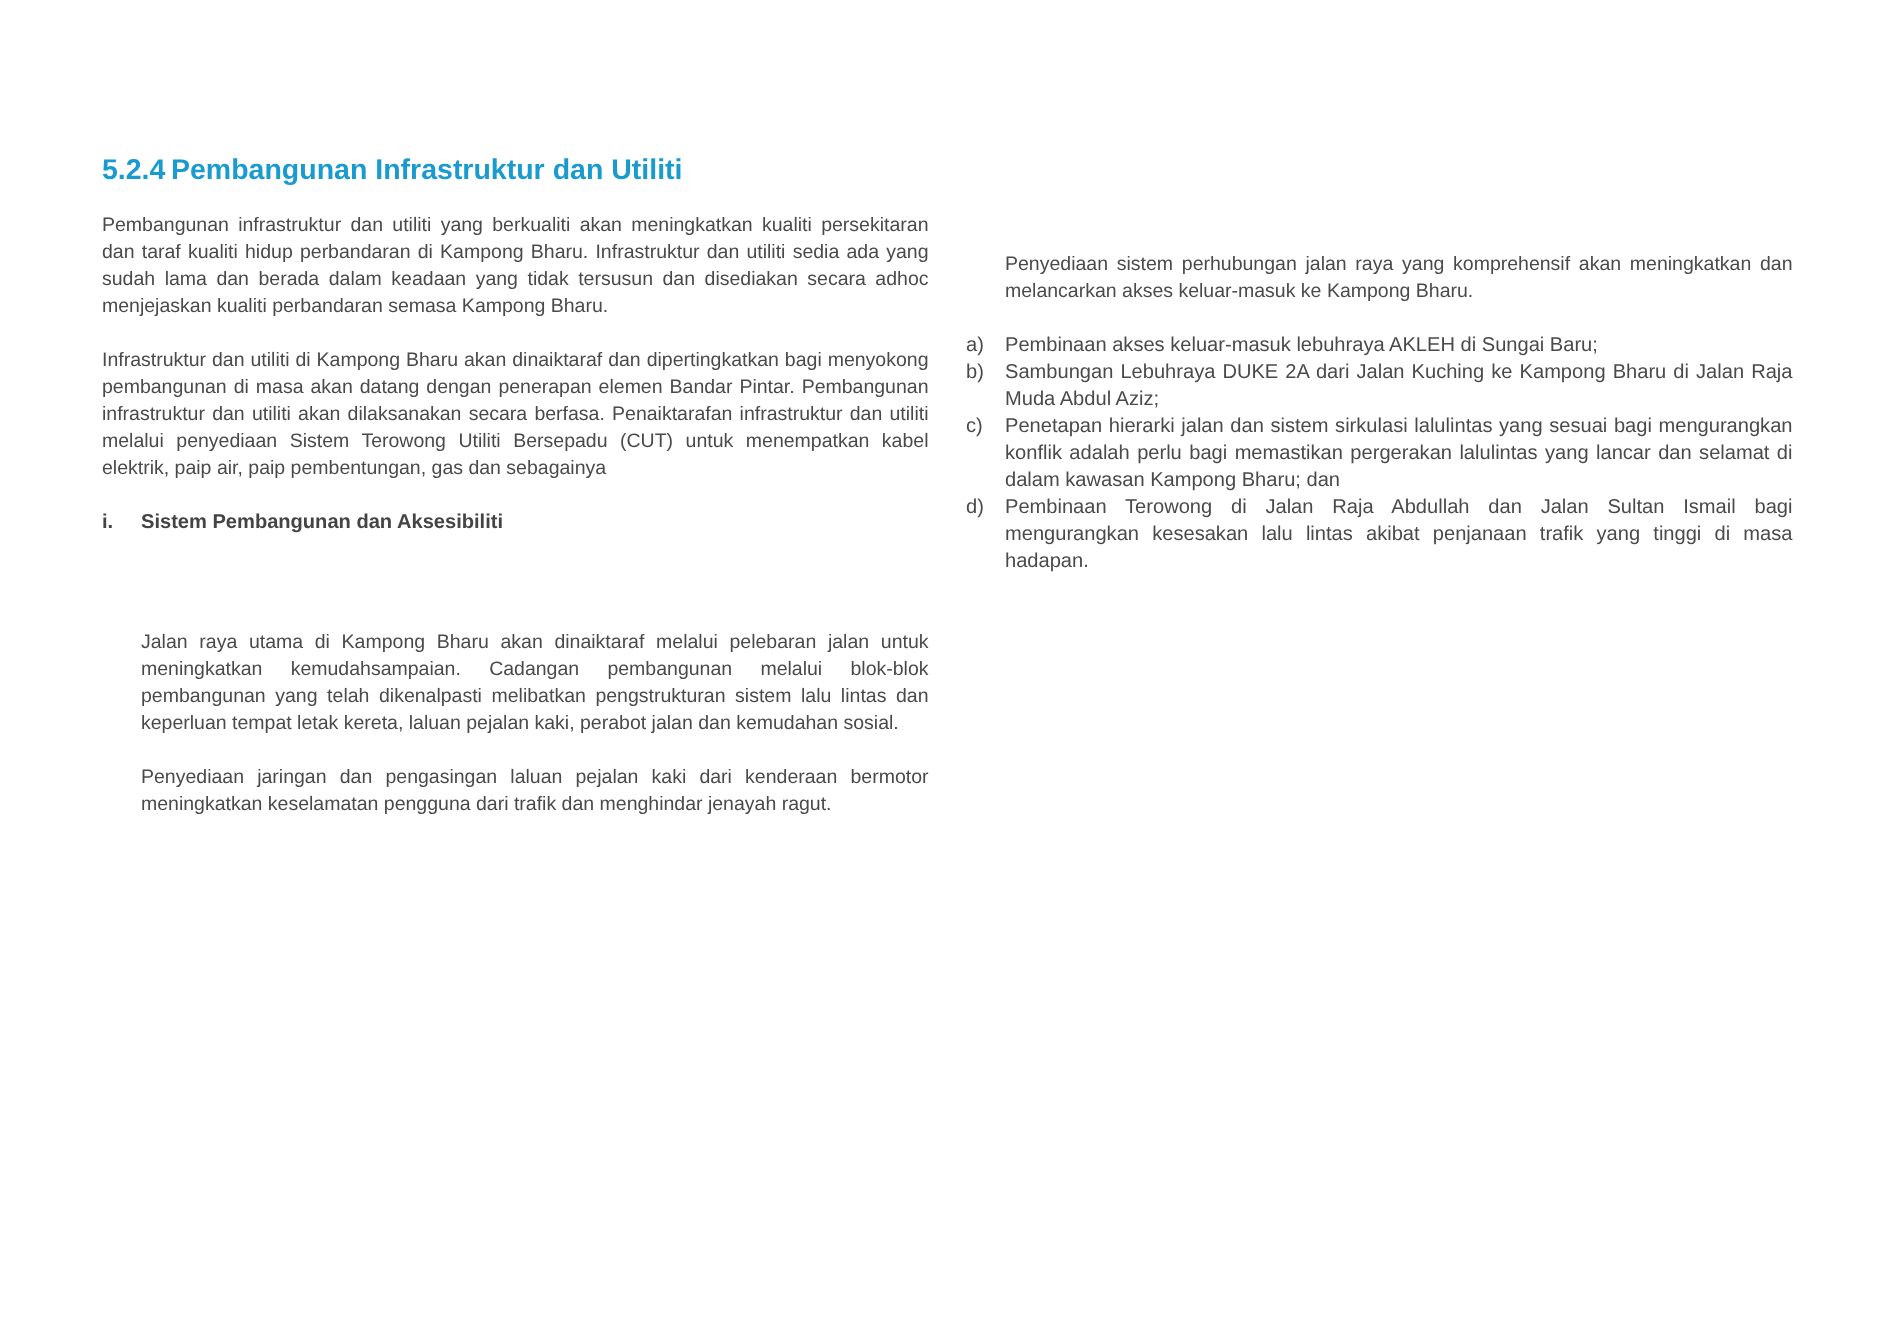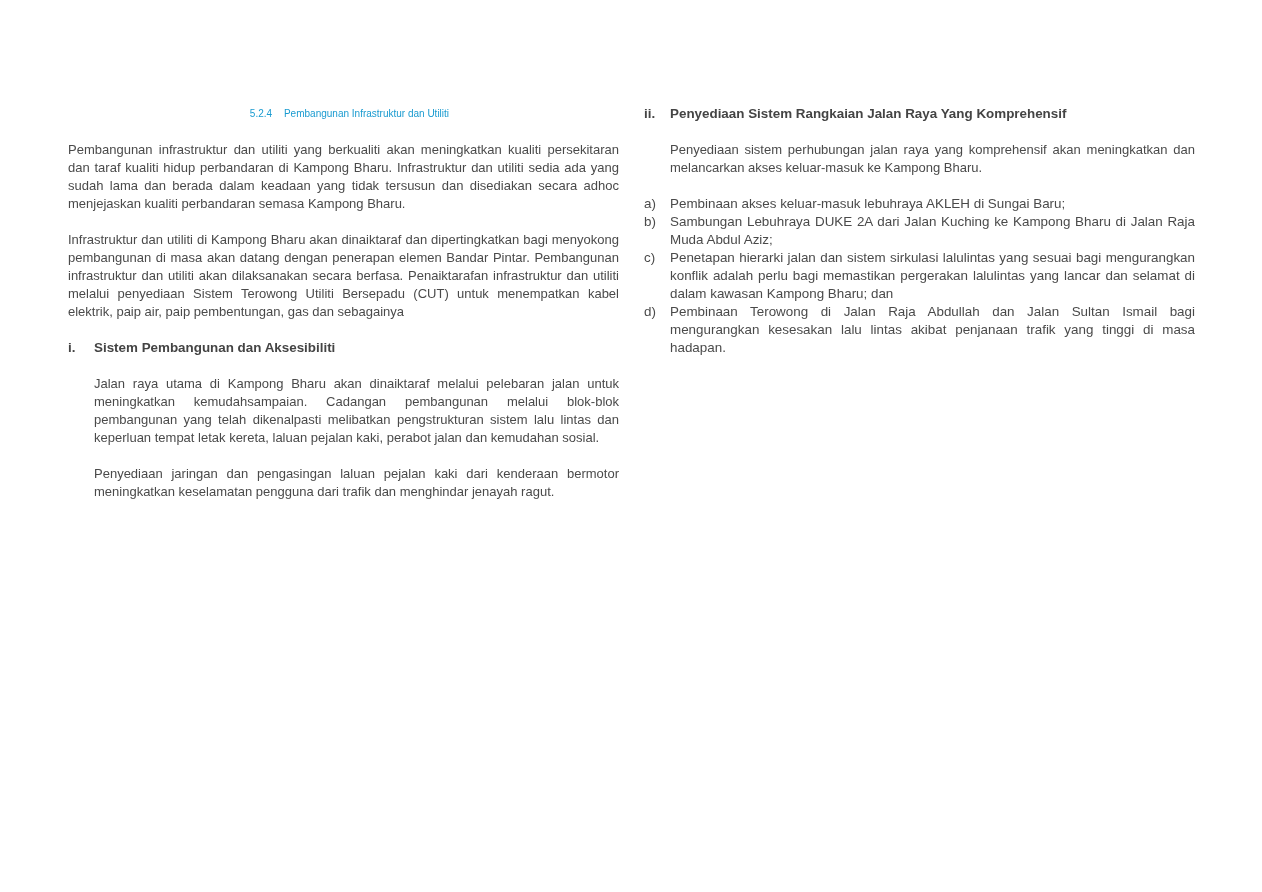--- a/index.html
+++ b/index.html
@@ -3,25 +3,25 @@
 <meta charset="utf-8">
 <style>
   html, body { margin: 0; padding: 0; background: #ffffff; }
   body { width: 1262px; height: 892px; position: relative; overflow: hidden;
          font-family: "Liberation Sans", sans-serif; color: #4a4a4a; }
   .col { position: absolute; top: 105px; }
   .col-left { left: 68px; width: 551px; }
   .col-right { left: 644px; width: 551px; }
   .p { font-size: 13px; line-height: 18px; text-align: justify; margin: 0; }
   .gap { height: 18px; }
-  .heading { font-size: 10px; line-height: 18px; font-weight: normal; color: #1a9bd0; margin: 0; white-space: nowrap; text-align: center; }
+  .heading { font-size: 19px; line-height: 18px; font-weight: bold; color: #1a9bd0; margin: 0; white-space: nowrap; }
   .heading .num { display: inline-block; width: 46px; }
   .sub-heading { font-size: 13.4px; line-height: 18px; font-weight: bold; color: #444; margin: 0; position: relative; padding-left: 26px; }
   .sub-heading .num { position: absolute; left: 0; top: 0; font-weight: bold; }
-  .indent { padding-left: 26px; }
+  .indent { padding-left: 26px; margin-top: 44px; }
   .bold { font-weight: bold; color: #333; }
   .list { margin: 0; padding: 0; list-style: none; }
   .list li { position: relative; padding-left: 26px; font-size: 13.4px; line-height: 18px; text-align: justify; }
   .list li .marker { position: absolute; left: 0; top: 0; }
 </style>
 </head>
 <body>
 
 <div class="col col-left">
   <p class="heading"><span class="num">5.2.4</span><span>Pembangunan Infrastruktur dan Utiliti</span></p>
@@ -35,21 +35,20 @@
   <div class="indent">
     <p class="p">Jalan raya utama di Kampong Bharu akan dinaiktaraf melalui pelebaran jalan untuk meningkatkan kemudahsampaian. Cadangan pembangunan melalui blok-blok pembangunan yang telah dikenalpasti melibatkan pengstrukturan sistem lalu lintas dan keperluan tempat letak kereta, laluan pejalan kaki, perabot jalan dan kemudahan sosial.</p>
     <div class="gap"></div>
     <p class="p">Penyediaan jaringan dan pengasingan laluan pejalan kaki dari kenderaan bermotor meningkatkan keselamatan pengguna dari trafik dan menghindar jenayah ragut.</p>
     <div class="gap"></div>
     <div class="gap"></div>
   </div>
 </div>
 
 <div class="col col-right">
-  <p class="sub-heading"><span class="num">ii.</span><span>Penyediaan Sistem Rangkaian Jalan Raya Yang Komprehensif</span></p>
   <div class="gap"></div>
   <div class="indent">
     <p class="p">Penyediaan sistem perhubungan jalan raya yang komprehensif akan meningkatkan dan melancarkan akses keluar-masuk ke Kampong Bharu.</p>
     <div class="gap"></div>
   </div>
   <ul class="list">
     <li><span class="marker">a)</span><span>Pembinaan akses keluar-masuk lebuhraya AKLEH di Sungai Baru;</span></li>
     <li><span class="marker">b)</span><span>Sambungan Lebuhraya DUKE 2A dari Jalan Kuching ke Kampong Bharu di Jalan Raja Muda Abdul Aziz;</span></li>
     <li><span class="marker">c)</span><span>Penetapan hierarki jalan dan sistem sirkulasi lalulintas yang sesuai bagi mengurangkan konflik adalah perlu bagi memastikan pergerakan lalulintas yang lancar dan selamat di dalam kawasan Kampong Bharu; dan</span></li>
     <li><span class="marker">d)</span><span>Pembinaan Terowong di Jalan Raja Abdullah dan Jalan Sultan Ismail bagi mengurangkan kesesakan lalu lintas akibat penjanaan trafik yang tinggi di masa hadapan.</span></li>

